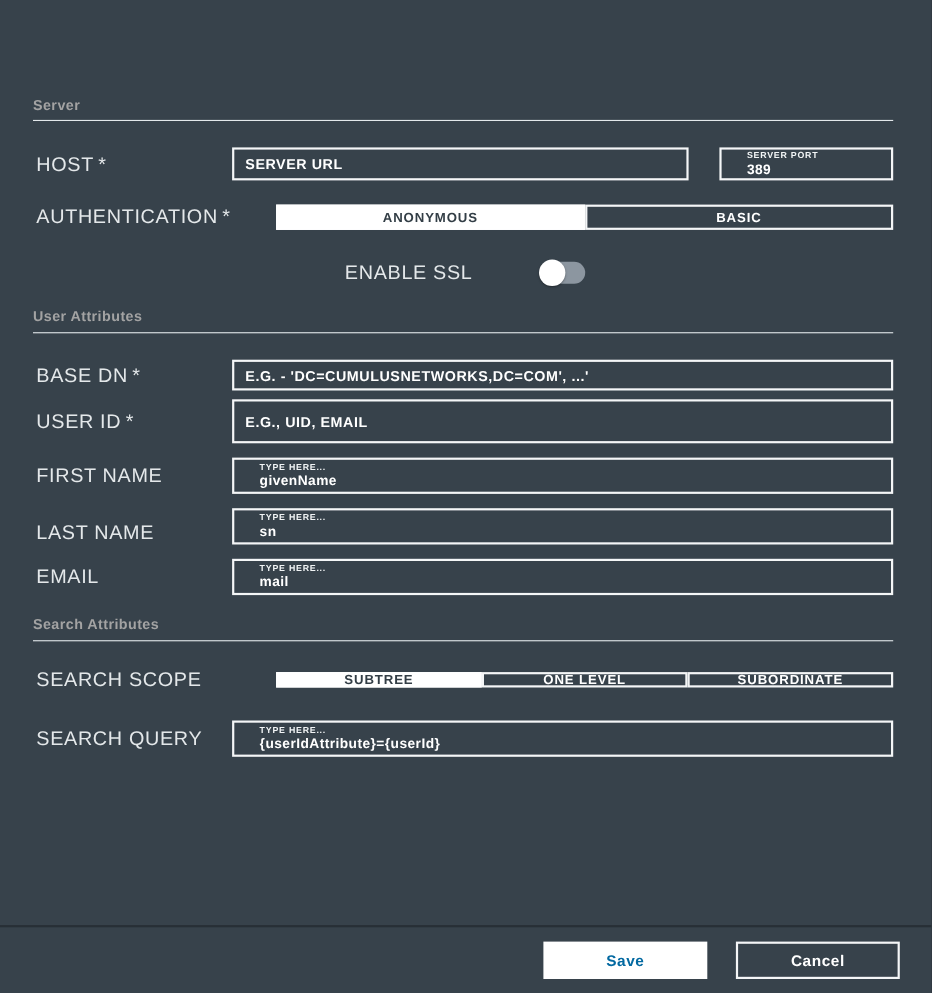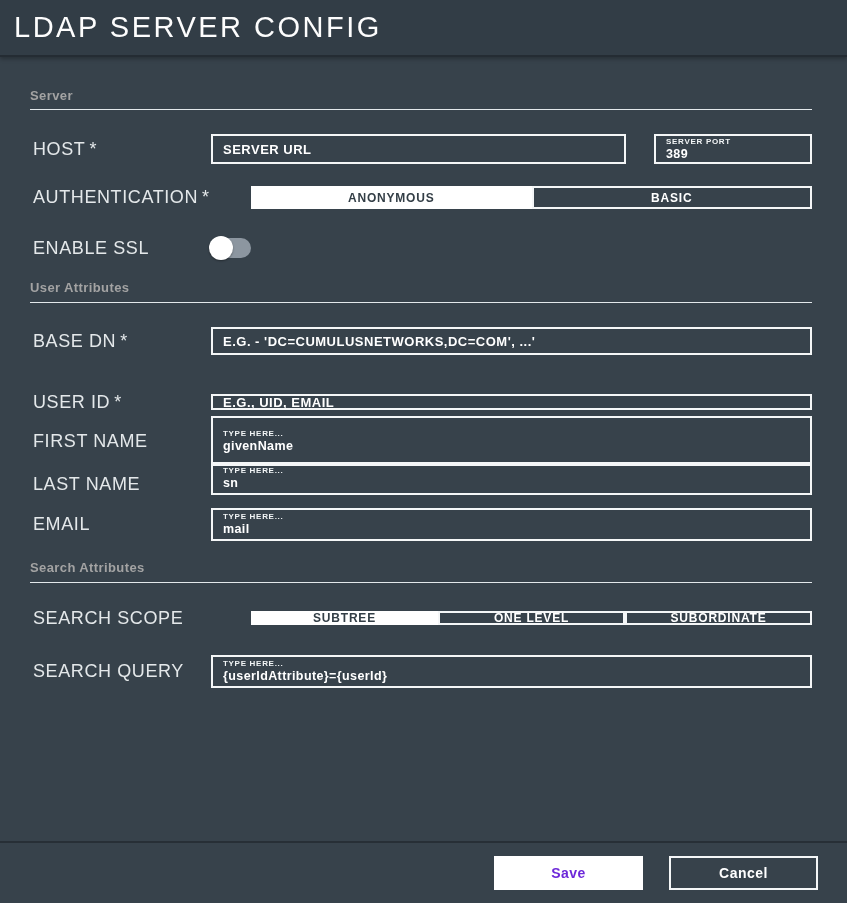--- a/index.html
+++ b/index.html
@@ -41,21 +41,21 @@
     color:#fff; font-family:"Liberation Sans", sans-serif;
     font-size:13px; font-weight:bold; letter-spacing:.5px; padding:0 10px;
     outline:none;
   }
   .text-input::placeholder { color:#fff; opacity:1; font-weight:bold; letter-spacing:.5px; }
   .grow { flex:1 1 auto; }
   
   .labeled-box {
     border:2px solid #F4F6F7; background:transparent;
     display:flex; flex-direction:column; justify-content:center;
-    padding:2px 10px; height:100%;
+    padding:2px 23px; height:100%;
   }
   .mini-label {
     font-size:8px; font-weight:bold; letter-spacing:.7px; color:#F2F5F6;
     line-height:10px;
   }
   .box-value {
     background:transparent; border:none; outline:none; color:#fff;
     font-family:"Liberation Sans", sans-serif; font-size:12.5px;
     font-weight:bold; letter-spacing:.4px; line-height:15px; padding:0;
   }
@@ -82,31 +82,28 @@
   .footer-rule {
     position:absolute; top:841px; left:0; width:847px; height:2px;
     background:#272F36;
   }
   .btn {
     position:absolute; top:856px; width:149px; height:34px;
     font-family:"Liberation Sans", sans-serif; font-size:14px;
     font-weight:bold; letter-spacing:.5px; cursor:pointer;
     display:flex; align-items:center; justify-content:center;
   }
-  .btn-primary { left:494px; background:#fff; border:none; color:#6d28d9; }
+  .btn-primary { left:494px; background:#fff; border:none; color:#0369a1; }
   .btn-outline { left:669px; background:transparent; border:2px solid #F4F6F7; color:#fff; }
 </style>
 </head>
 <body>
 
 <div class="page">
 
-  <div class="header">
-    <div class="title">LDAP SERVER CONFIG</div>
-  </div>
 
   <div class="section-title" style="top:88px;">Server</div>
   <div class="rule" style="top:109px;"></div>
 
   <div class="row" style="top:134px; height:30px;">
     <div class="row-label"><span>HOST</span><span class="req">*</span></div>
     <input class="text-input" style="width: 415px;" placeholder="SERVER URL">
     <div class="labeled-box port-box">
       <span class="mini-label">SERVER PORT</span>
       <input class="box-value" value="389" style="">
@@ -114,41 +111,41 @@
   </div>
 
   <div class="row" style="top:186px; height:23px;">
     <div class="row-label"><span>AUTHENTICATION</span><span class="req">*</span></div>
     <div class="segmented">
       <button class="segment selected">ANONYMOUS</button>
       <button class="segment">BASIC</button>
     </div>
   </div>
 
-  <div class="row" style="top:236px; height:24px;">
+  <div class="row" style="top:236px; height:24px;justify-content:center;">
     <div class="row-label">ENABLE SSL</div>
     <div class="toggle">
       <div class="knob"></div>
     </div>
   </div>
 
   <div class="section-title" style="top:280px;">User Attributes</div>
   <div class="rule" style="top:302px;"></div>
 
   <div class="row" style="top:327px; height:28px;">
     <div class="row-label"><span>BASE DN</span><span class="req">*</span></div>
     <input class="text-input grow" placeholder="E.G. - 'DC=CUMULUSNETWORKS,DC=COM', ...'" style="">
   </div>
 
-  <div class="row" style="top:394px; height:16px;">
+  <div class="row" style="top:363px; height:40px;">
     <div class="row-label"><span>USER ID</span><span class="req">*</span></div>
     <input class="text-input grow" placeholder="E.G., UID, EMAIL" style="">
   </div>
 
-  <div class="row" style="top:416px; height:50px;">
+  <div class="row" style="top:416px; height:33px;">
     <div class="row-label">FIRST NAME</div>
     <div class="labeled-box grow">
       <span class="mini-label">TYPE HERE...</span>
       <input class="box-value" value="givenName" style="">
     </div>
   </div>
 
   <div class="row" style="top:462px; height:33px;align-items:flex-end;">
     <div class="row-label">LAST NAME</div>
     <div class="labeled-box grow">

